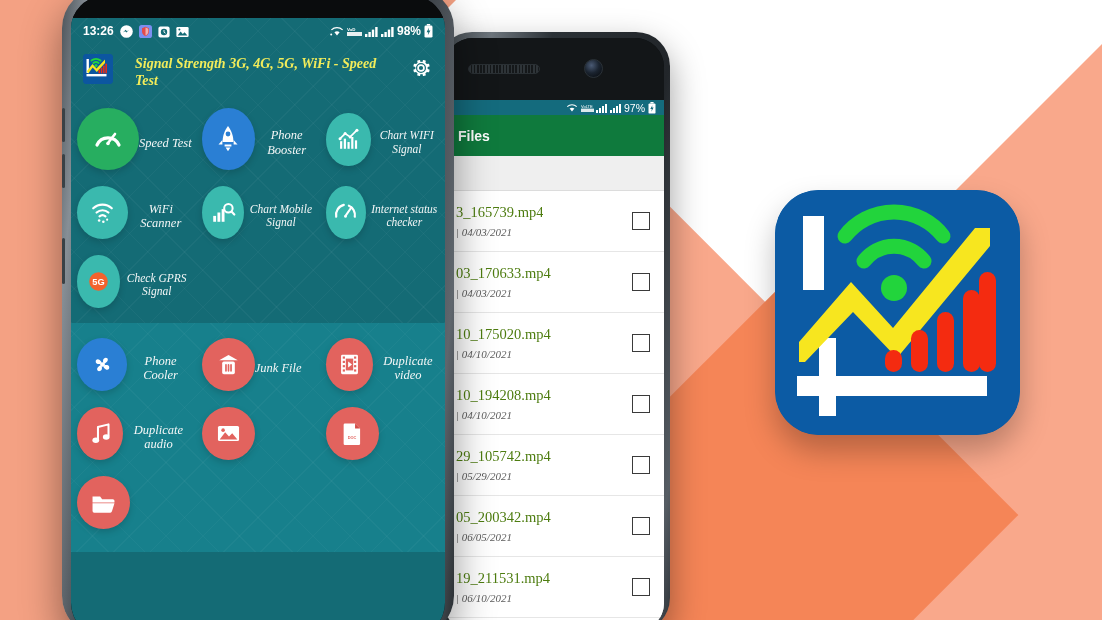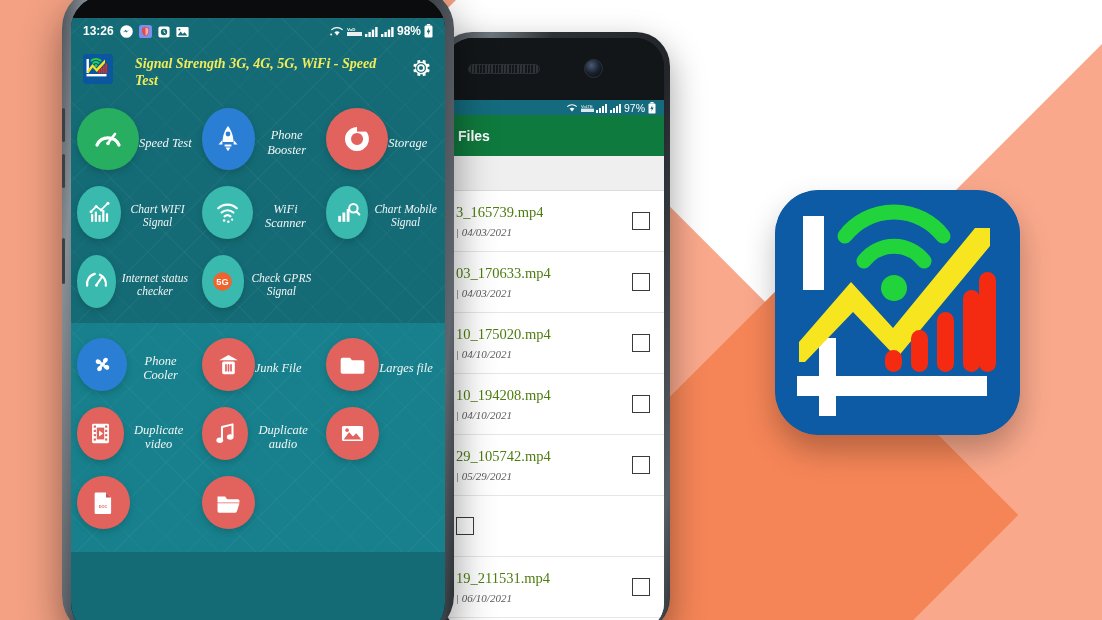--- a/index.html
+++ b/index.html
@@ -267,20 +267,24 @@
               <div class="p2-check"></div>
             </div>
             <div class="p2-row">
               <div class="p2-rowtext">
                 <div class="p2-fname">29_105742.mp4</div>
                 <div class="p2-fdate">| 05/29/2021</div>
               </div>
               <div class="p2-check"></div>
             </div>
             <div class="p2-row">
+              <div class="p2-rowtext">
+                <div class="p2-fname">05_200342.mp4</div>
+                <div class="p2-fdate">| 06/05/2021</div>
+              </div>
               <div class="p2-check"></div>
             </div>
             <div class="p2-row">
               <div class="p2-rowtext">
                 <div class="p2-fname">19_211531.mp4</div>
                 <div class="p2-fdate">| 06/10/2021</div>
               </div>
               <div class="p2-check"></div>
             </div>
           </div>
@@ -417,29 +421,20 @@
                     <circle cx="16" cy="11" r="2.4" fill="#2a7fd4"></circle>
                     <path d="M10.4 17 L6.5 21.5 10.4 21.5 Z" fill="#fff"></path>
                     <path d="M21.6 17 L25.5 21.5 21.6 21.5 Z" fill="#fff"></path>
                     <path d="M12.6 21.5 h6.8 v2 h-6.8 z" fill="#fff"></path>
                     <path d="M13.6 24.6 h4.8 l-2.4 3.6 z" fill="#fff"></path>
                   </svg>
                 </div>
                 <div class="lbl">Phone Booster</div>
               </div>
               <div class="cell">
-                <div class="circ c-lg" style="background: rgb(226, 99, 94);">
-                  <svg width="32" height="32" viewBox="0 0 32 32">
-                    <path d="M16 4 A12 12 0 1 1 15.9 4 Z M16 10 A6 6 0 1 0 16.1 10 Z" fill="#fff" fill-rule="evenodd"></path>
-                    <rect x="16" y="3" width="10" height="5.6" fill="#e2635e"></rect>
-                  </svg>
-                </div>
-                <div class="lbl">Storage</div>
-              </div>
-              <div class="cell">
                 <div class="circ c-md" style="background: rgb(58, 185, 174);">
                   <svg width="27" height="27" viewBox="0 0 32 32">
                     <g fill="#fff">
                       <rect x="6" y="18" width="2.6" height="9"></rect>
                       <rect x="10.4" y="15" width="2.6" height="12"></rect>
                       <rect x="14.8" y="19" width="2.6" height="8"></rect>
                       <rect x="19.2" y="13" width="2.6" height="14"></rect>
                       <rect x="23.6" y="17" width="2.6" height="10"></rect>
                     </g>
                     <path d="M6 15 L12 9 L18 13 L26 5" stroke="#fff" fill="none" stroke-linecap="round" stroke-width="2"></path>
@@ -521,28 +516,20 @@
                     <path d="M5 11 L16 4.6 27 11 Z" fill="#fff"></path>
                     <rect x="8.5" y="12.5" width="15" height="15" rx="2" fill="#fff"></rect>
                     <g stroke="#e2635e" stroke-width="2" stroke-linecap="round">
                       <path d="M13 16.5 v7"></path>
                       <path d="M16 16.5 v7"></path>
                       <path d="M19 16.5 v7"></path>
                     </g>
                   </svg>
                 </div>
                 <div class="lbl">Junk File</div>
-              </div>
-              <div class="cell">
-                <div class="circ c-md" style="background: rgb(226, 99, 94);">
-                  <svg width="27" height="27" viewBox="0 0 32 32">
-                    <path d="M4 8 h9 l2.4 3 h12.6 a2 2 0 0 1 2 2 v12 a2 2 0 0 1-2 2 H4 a2 2 0 0 1-2-2 V10 a2 2 0 0 1 2-2 z" fill="#fff"></path>
-                  </svg>
-                </div>
-                <div class="lbl">Larges file</div>
               </div>
               <div class="cell">
                 <div class="circ c-md" style="background: rgb(226, 99, 94);">
                   <svg width="27" height="27" viewBox="0 0 32 32">
                     <rect x="6" y="4.5" width="20" height="23" rx="1.6" fill="#fff"></rect>
                     <g fill="#e2635e">
                       <rect x="8" y="6.5" width="2.6" height="2.6"></rect>
                       <rect x="8" y="11.6" width="2.6" height="2.6"></rect>
                       <rect x="8" y="16.7" width="2.6" height="2.6"></rect>
                       <rect x="8" y="21.8" width="2.6" height="2.6"></rect>

